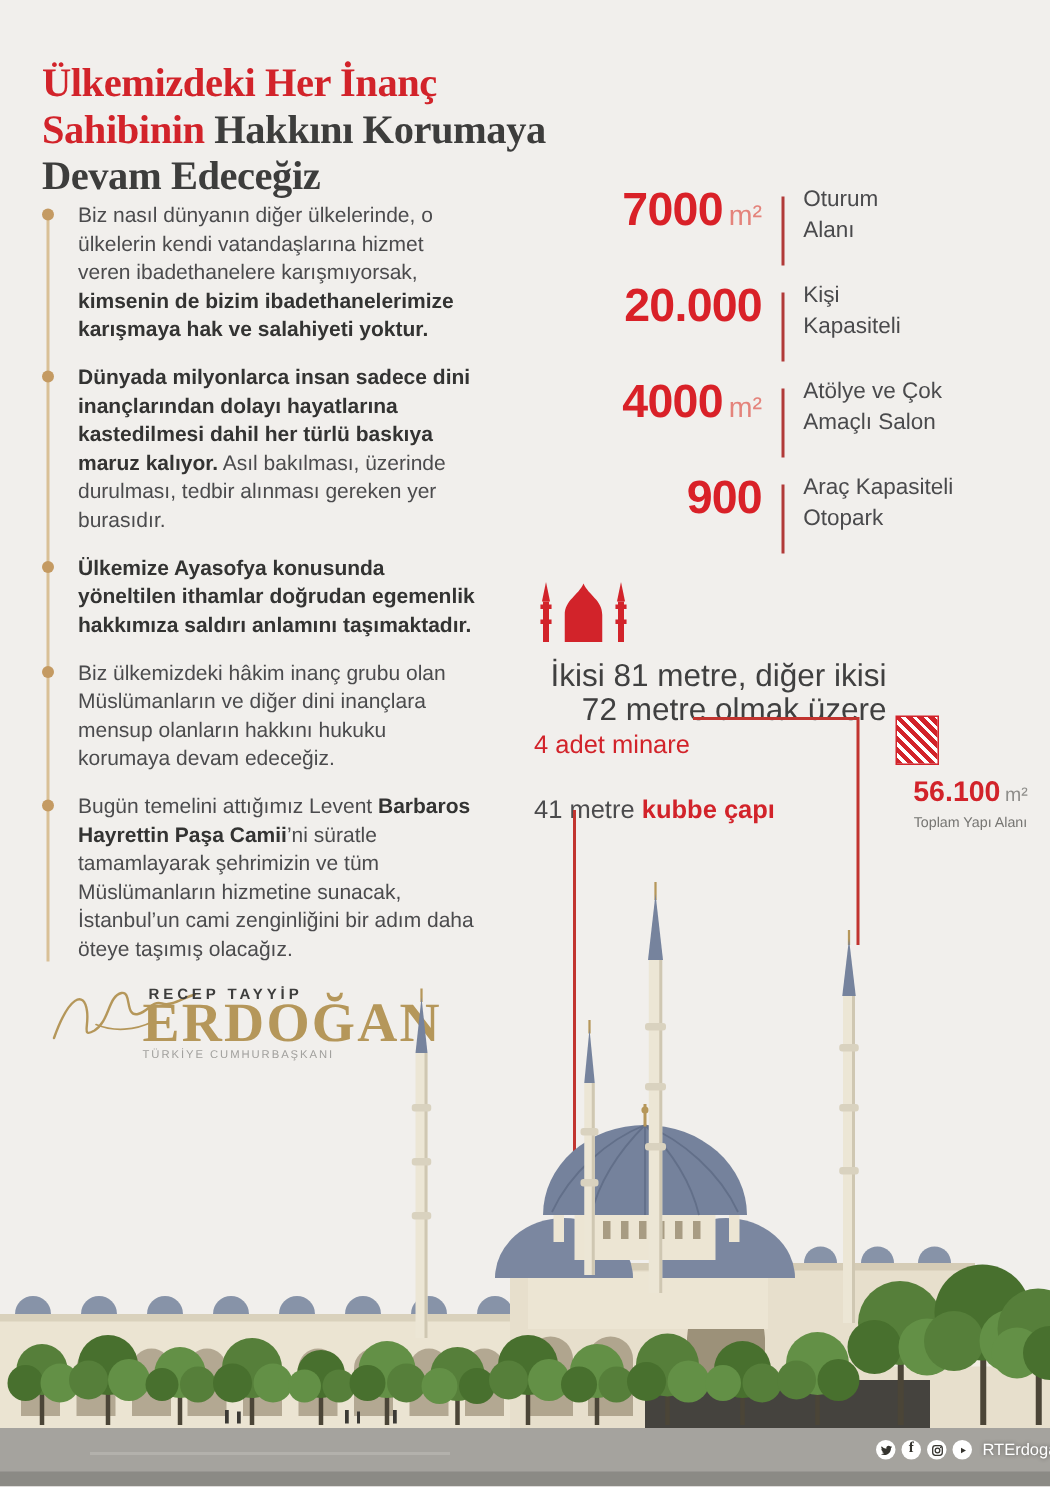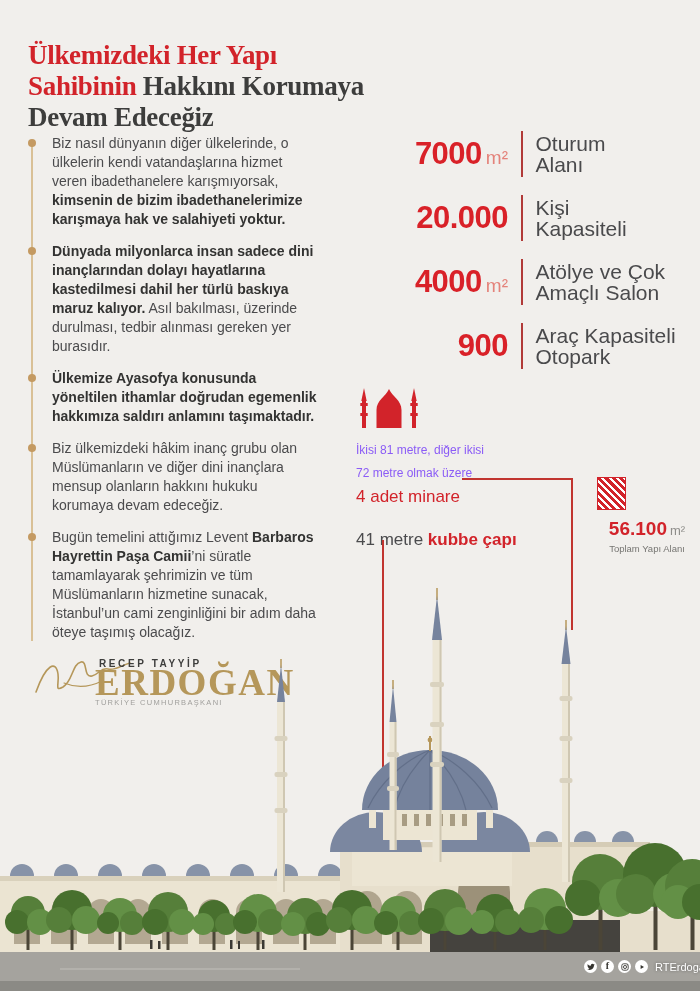--- a/index.html
+++ b/index.html
@@ -26,36 +26,36 @@
     position:relative;padding-left:24px;margin-bottom:13px;
     font-size:14px;line-height:19px;color:#4b4b4d;
   }
   .bullet::before{
     content:"";position:absolute;left:0;top:5px;width:8px;height:8px;
     border-radius:50%;background:#c49a62;
   }
   .bullet strong{color:#333332;}
   
   .stats{position:absolute;left:356px;top:122px;width:340px;}
-  .stat-row{display:flex;align-items:center;height:64px;}
+  .stat-row{display:flex;height:64px;}
   .stat-num{
     width:152px;text-align:right;padding-right:13px;
     font-size:31px;font-weight:bold;letter-spacing:-0.5px;color:#d92128;
     white-space:nowrap;
   }
   .stat-num .unit{
     font-size:19px;font-weight:normal;color:#e4837b;margin-left:4px;letter-spacing:0;
   }
   .stat-num .unit:empty{display:none;}
   .stat-div{width:1.5px;align-self:center;height:46px;background:#b13a38;}
-  .stat-label{padding-left:13px;font-size:21px;line-height:21px;color:#4a4a4c;}
+  .stat-label{padding-left:13px;font-size:15px;line-height:21px;color:#4a4a4c;}
   
   .minare{position:absolute;left:356px;top:388px;width:235px;}
   .minare-icon{display:block;margin-bottom:9px;}
-  .minare-line{font-size:12px;line-height:23px;color:#8b5cf6;}
+  .minare-line{font-size:21px;line-height:23px;color:#404040;text-align:right;}
   .minare-highlight{font-size:17px;line-height:24px;font-weight:normal;color:#d2232a;}
   .dome-line{margin-top:21px;font-size:17px;color:#4b4b4d;}
   .dome-line strong{color:#d2232a;margin-top:19px;}
   
   .cline{position:absolute;background:#c1342f;}
   .line-minare-h{left:462px;top:478px;width:110px;height:1.5px;}
   .line-minare-v{left:571px;top:478px;width:1.5px;height:152px;}
   .line-kubbe-v{left:382px;top:540px;width:1.5px;height:243px;}
   
   .total{position:absolute;left:597px;top:477px;width:100px;}
@@ -94,21 +94,21 @@
     margin-left:3px;font-size:11px;color:#ffffff;
     text-shadow:0 0 3px rgba(0,0,0,0.45);
   }
 </style>
 </head>
 <body>
 
 <div class="poster">
 
   <h1 class="title">
-    <span class="red">Ülkemizdeki Her Yapı</span><br>
+    <span class="red">Ülkemizdeki Her İnanç</span><br>
     <span class="red">Sahibinin</span><span> Hakkını Korumaya</span><br>
     <span>Devam Edeceğiz</span>
   </h1>
 
   <div class="bullets">
     <div class="bullet">
       <span>Biz nasıl dünyanın diğer ülkelerinde, o ülkelerin kendi vatandaşlarına hizmet veren ibadethanelere karışmıyorsak, </span><strong>kimsenin de bizim ibadethanelerimize karışmaya hak ve salahiyeti yoktur.</strong><span></span>
     </div>
     <div class="bullet">
       <span></span><strong>Dünyada milyonlarca insan sadece dini inançlarından dolayı hayatlarına kastedilmesi dahil her türlü baskıya maruz kalıyor.</strong><span> Asıl bakılması, üzerinde durulması, tedbir alınması gereken yer burasıdır.</span>

